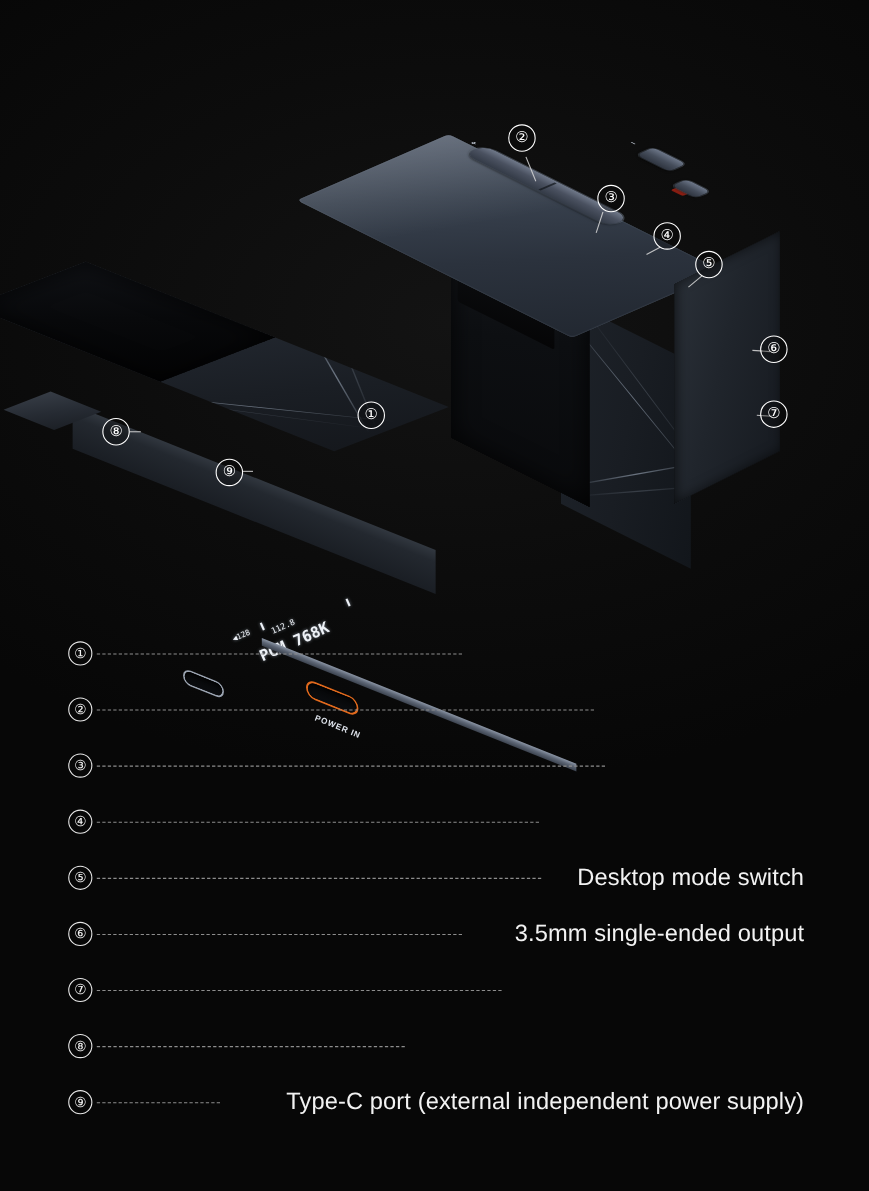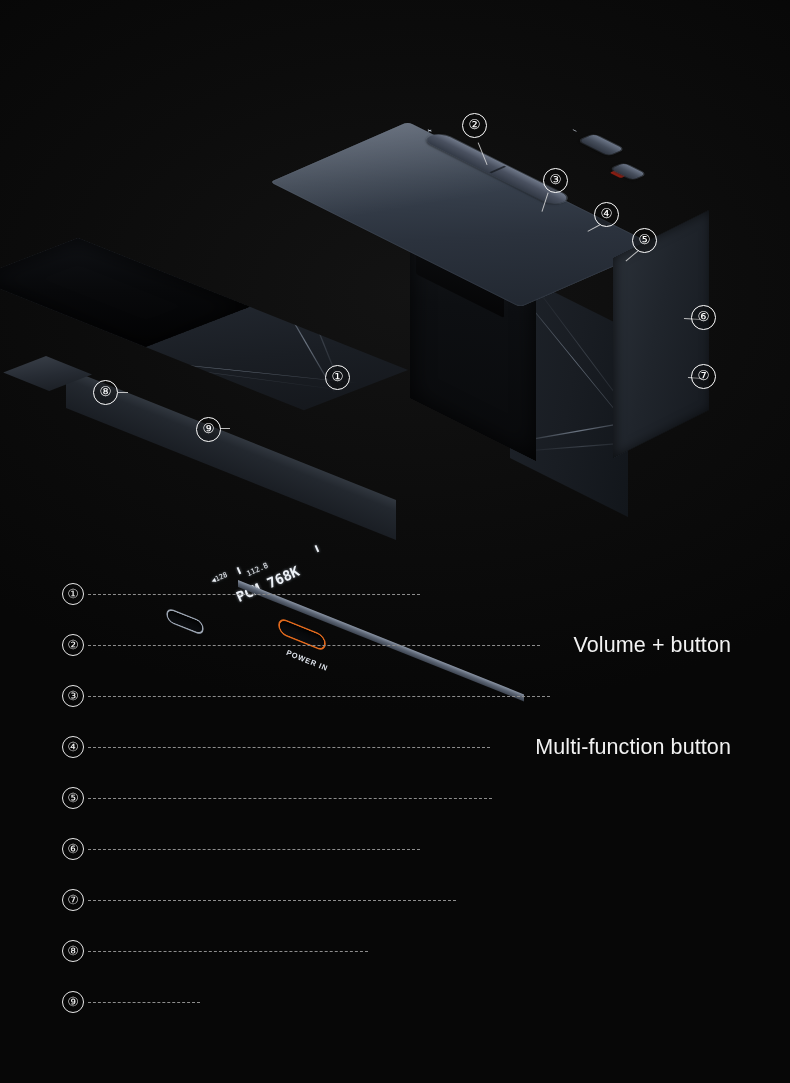--- a/index.html
+++ b/index.html
@@ -276,53 +276,54 @@
   <div class="legend">
 
     <div class="lrow">
       <span class="lnum">①</span>
       <span class="ldash" style="width:332px;"></span>
     </div>
 
     <div class="lrow">
       <span class="lnum">②</span>
       <span class="ldash" style="width:452px;"></span>
-      <span class="ltext">Volume + button</span>
     </div>
 
     <div class="lrow">
       <span class="lnum">③</span>
       <span class="ldash" style="width:462px;"></span>
     </div>
 
     <div class="lrow">
       <span class="lnum">④</span>
       <span class="ldash" style="width:402px;"></span>
-      <span class="ltext">Multi-function button</span>
     </div>
 
     <div class="lrow">
       <span class="lnum">⑤</span>
       <span class="ldash" style="width:404px;"></span>
+      <span class="ltext">Desktop mode switch</span>
     </div>
 
     <div class="lrow">
       <span class="lnum">⑥</span>
       <span class="ldash" style="width:332px;"></span>
+      <span class="ltext">3.5mm single-ended output</span>
     </div>
 
     <div class="lrow">
       <span class="lnum">⑦</span>
       <span class="ldash" style="width:368px;"></span>
     </div>
 
     <div class="lrow">
       <span class="lnum">⑧</span>
       <span class="ldash" style="width:280px;"></span>
     </div>
 
     <div class="lrow">
       <span class="lnum">⑨</span>
       <span class="ldash" style="width:112px;"></span>
+      <span class="ltext">Type-C port (external independent power supply)</span>
     </div>
 
   </div>
 </div>
 
 </body></html>

